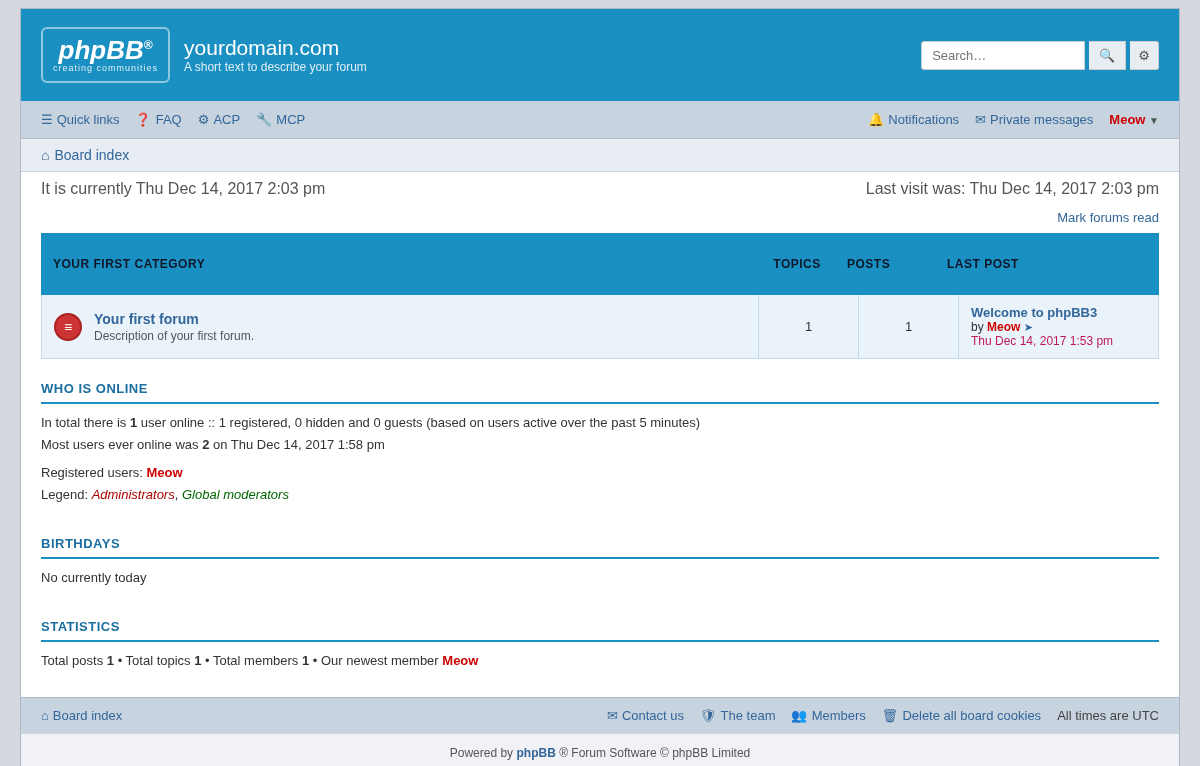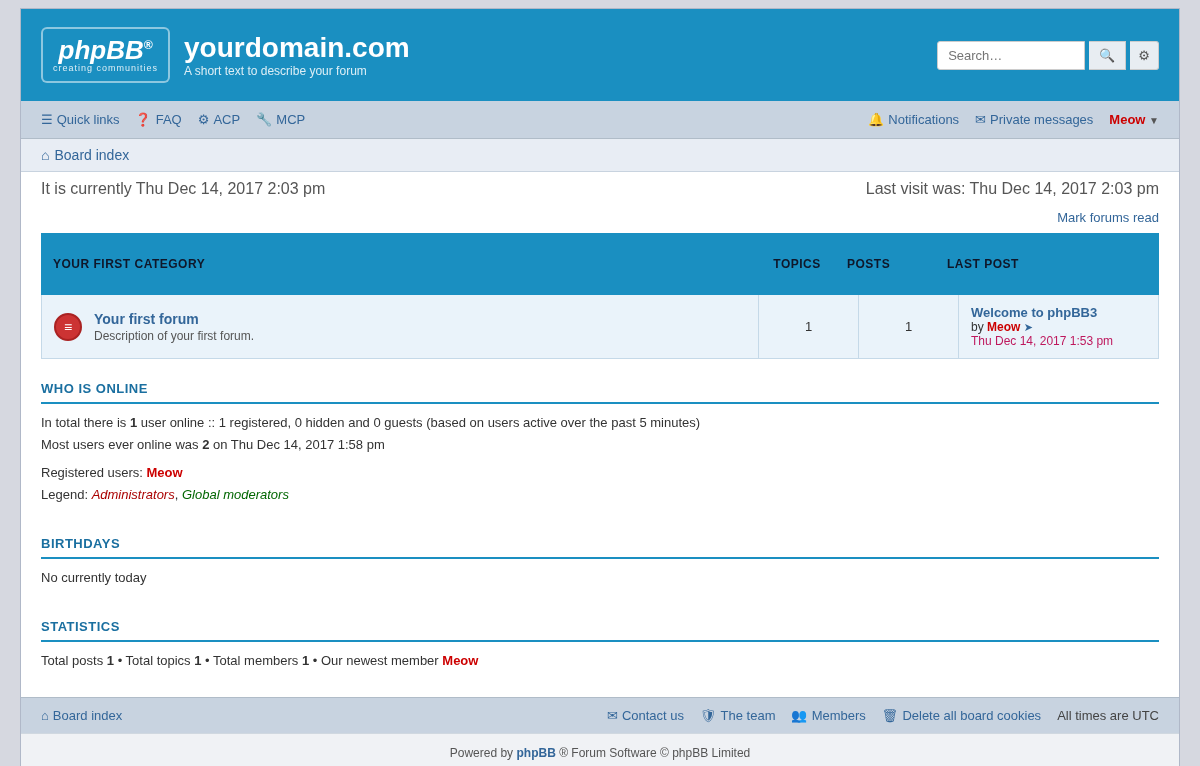--- a/index.html
+++ b/index.html
@@ -47,38 +47,38 @@
     }
     .logo-sub {
       font-size: 9px;
       color: rgba(255,255,255,0.85);
       letter-spacing: 1px;
     }
     .site-title {
       color: white;
     }
     .site-title h1 {
-      font-size: 28px;
-      font-weight: bold;
+      font-size: 21px;
+      font-weight: normal;
     }
     .site-title p {
       font-size: 12px;
       color: rgba(255,255,255,0.85);
     }
     .search-area {
       display: flex;
       align-items: center;
       gap: 4px;
     }
     .search-input {
       padding: 6px 10px;
       font-size: 13px;
       border: 1px solid #ccc;
       border-radius: 3px 0 0 3px;
-      width: 148px;
+      width: 164px;
       outline: none;
       color: #999;
     }
     .search-btn {
       background: #e8edf2;
       border: 1px solid #ccc;
       border-left: none;
       padding: 6px 10px;
       cursor: pointer;
       font-size: 13px;

